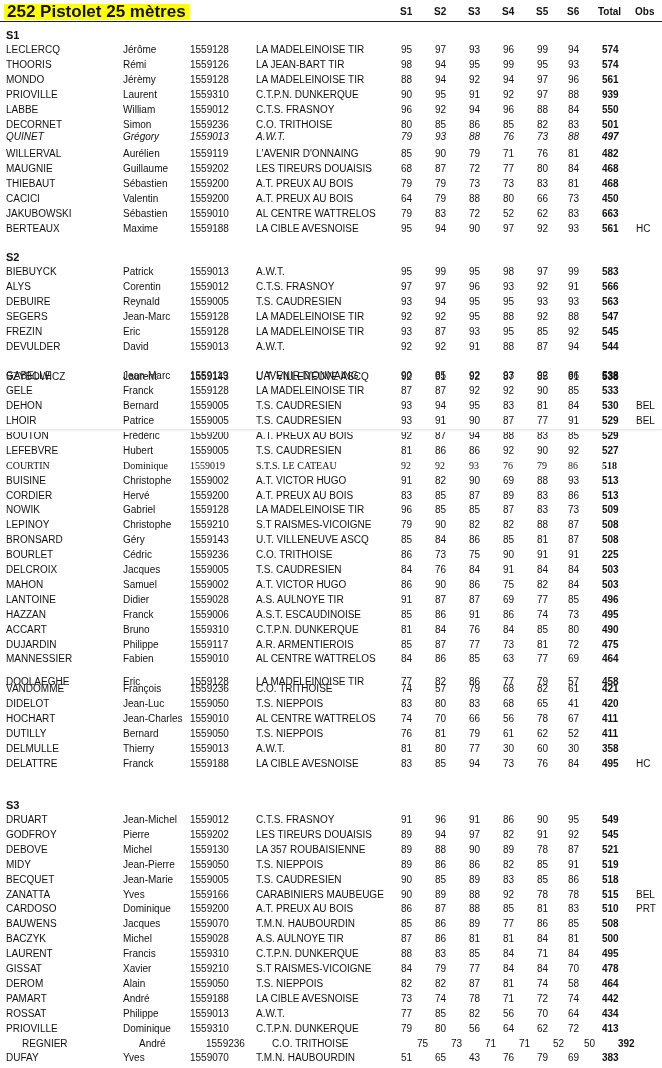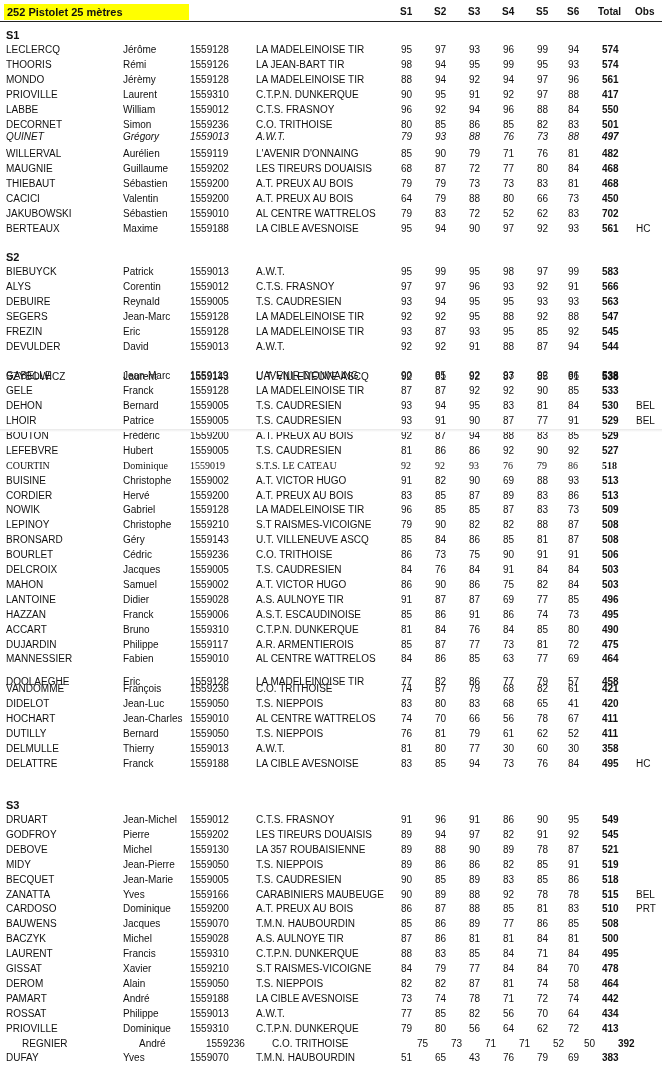--- a/index.html
+++ b/index.html
@@ -1,20 +1,20 @@
 <!DOCTYPE html>
 <html><head>
 <meta charset="utf-8">
 <style>
   html, body { margin: 0; padding: 0; background: #ffffff; }
   body { width: 662px; height: 1068px; overflow: hidden; position: relative;
          font-family: "Liberation Sans", sans-serif; color: #111; font-size: 10px; }
   .title-box { position: absolute; left: 4px; top: 4px; width: 185px; height: 16px;
                background: #ffff00; }
-  .title-text { position: absolute; left: 7px; top: 4px; font-weight: bold; font-size: 11px; line-height: 16px; }
+  .title-text { position: absolute; left: 7px; top: 4px; font-weight: bold; font-size: 17px; line-height: 16px; }
   .hdr { position: absolute; top: 4px; font-weight: bold; font-size: 10px; line-height: 16px; }
   .rule { position: absolute; left: 0; top: 21px; width: 662px; height: 1px; background: #222; }
   .section-label { position: absolute; left: 6px; font-weight: bold; font-size: 11px; line-height: 14px; }
   .row { position: absolute; left: 0; width: 662px; height: 14.9px; line-height: 14.9px; white-space: nowrap; }
   .row span { position: absolute; top: 0; }
   .c-last { left: 6px; }
   .c-first { left: 123px; }
   .c-lic { left: 190px; }
   .c-club { left: 256px; }
   .c-s1 { left: 401px; } .c-s2 { left: 435px; } .c-s3 { left: 469px; }
@@ -92,21 +92,21 @@
       <span class="c-last">PRIOVILLE</span>
       <span class="c-first">Laurent</span>
       <span class="c-lic">1559310</span>
       <span class="c-club">C.T.P.N. DUNKERQUE</span>
       <span class="c-s1">90</span>
       <span class="c-s2">95</span>
       <span class="c-s3">91</span>
       <span class="c-s4">92</span>
       <span class="c-s5">97</span>
       <span class="c-s6">88</span>
-      <span class="c-tot">417</span>
+      <span class="c-tot">939</span>
       <span class="c-obs"></span>
     </div>
     <div class="row" style="top: 102.6px;">
       <span class="c-last">LABBE</span>
       <span class="c-first">William</span>
       <span class="c-lic">1559012</span>
       <span class="c-club">C.T.S. FRASNOY</span>
       <span class="c-s1">96</span>
       <span class="c-s2">92</span>
       <span class="c-s3">94</span>
@@ -204,21 +204,21 @@
       <span class="c-last">JAKUBOWSKI</span>
       <span class="c-first">Sébastien</span>
       <span class="c-lic">1559010</span>
       <span class="c-club">AL CENTRE WATTRELOS</span>
       <span class="c-s1">79</span>
       <span class="c-s2">83</span>
       <span class="c-s3">72</span>
       <span class="c-s4">52</span>
       <span class="c-s5">62</span>
       <span class="c-s6">83</span>
-      <span class="c-tot">702</span>
+      <span class="c-tot">663</span>
       <span class="c-obs"></span>
     </div>
     <div class="row" style="top: 221.8px;">
       <span class="c-last">BERTEAUX</span>
       <span class="c-first">Maxime</span>
       <span class="c-lic">1559188</span>
       <span class="c-club">LA CIBLE AVESNOISE</span>
       <span class="c-s1">95</span>
       <span class="c-s2">94</span>
       <span class="c-s3">90</span>
@@ -499,21 +499,21 @@
       <span class="c-last">BOURLET</span>
       <span class="c-first">Cédric</span>
       <span class="c-lic">1559236</span>
       <span class="c-club">C.O. TRITHOISE</span>
       <span class="c-s1">86</span>
       <span class="c-s2">73</span>
       <span class="c-s3">75</span>
       <span class="c-s4">90</span>
       <span class="c-s5">91</span>
       <span class="c-s6">91</span>
-      <span class="c-tot">506</span>
+      <span class="c-tot">225</span>
       <span class="c-obs"></span>
     </div>
     <div class="row" style="top: 563px;">
       <span class="c-last">DELCROIX</span>
       <span class="c-first">Jacques</span>
       <span class="c-lic">1559005</span>
       <span class="c-club">T.S. CAUDRESIEN</span>
       <span class="c-s1">84</span>
       <span class="c-s2">76</span>
       <span class="c-s3">84</span>

